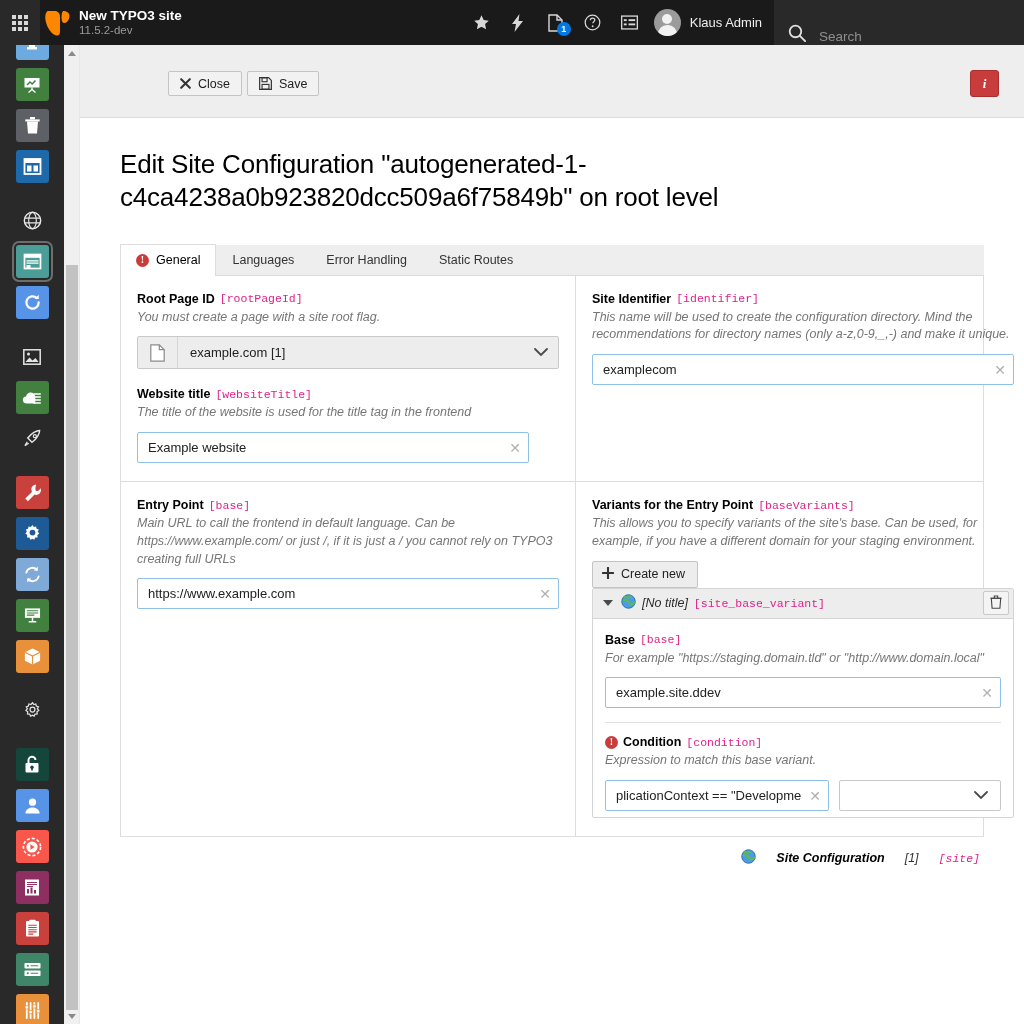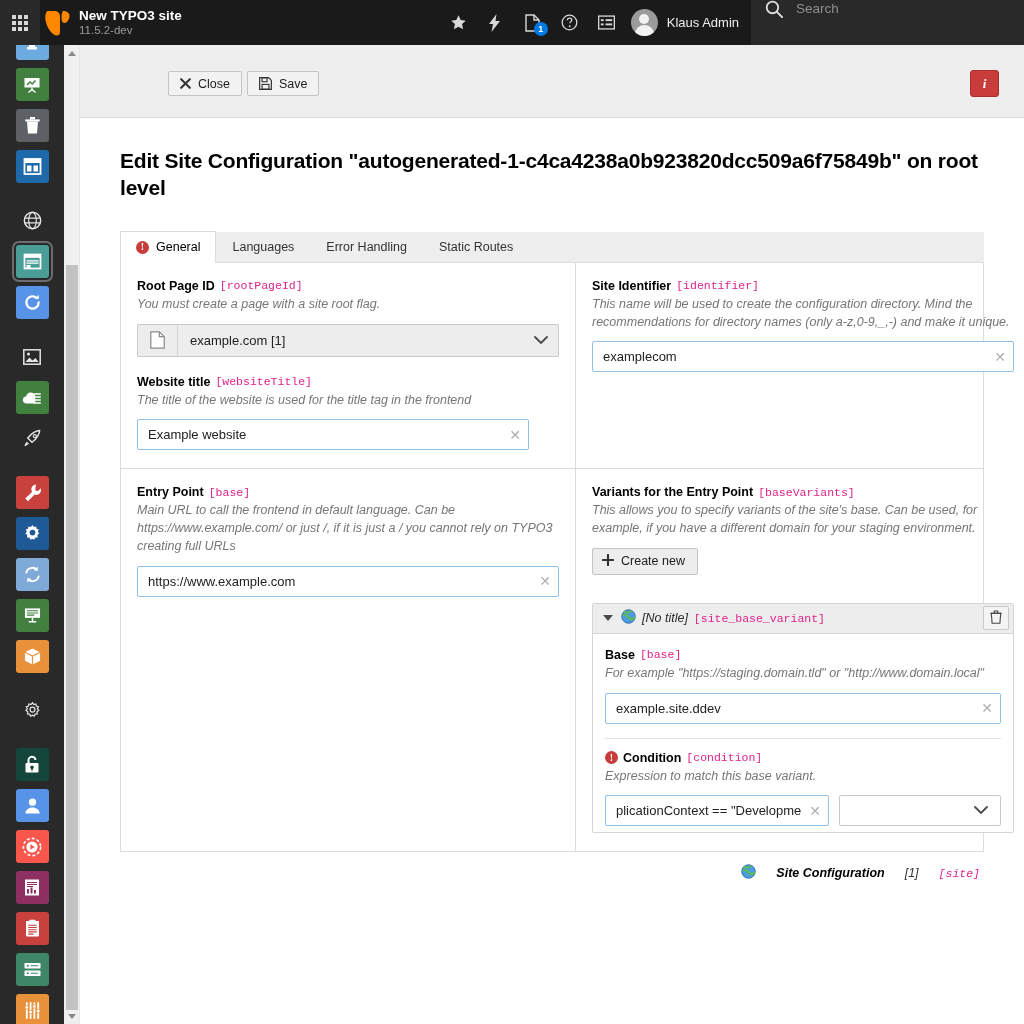--- a/index.html
+++ b/index.html
@@ -47,22 +47,22 @@
   }
   .user-area { display: flex; align-items: center; padding: 0 12px 0 6px; }
   .avatar {
     width: 27px; height: 27px; border-radius: 50%; background: #9b9b9b;
     margin-right: 9px; overflow: hidden; position: relative;
   }
   .avatar .head { position:absolute; top:5px; left:8.5px; width:10px; height:10px; border-radius:50%; background:#f2f2f2; }
   .avatar .body { position:absolute; top:16px; left:4px; width:19px; height:14px; border-radius:9px 9px 0 0; background:#f2f2f2; }
   .user-name { color: #eee; font-size: 13px; }
   .search-zone {
-    width: 273px; background: #292929; height: 45px;
-    display: flex; align-items: flex-start; padding-left: 14px;
+    width: 250px; background: #292929; height: 45px;
+    display: flex; align-items: flex-end; padding-left: 14px;
   }
   .search-zone .mag { margin-right: 11px; color: #e0e0e0; }
   .search-input {
     background: transparent; border: none; outline: none;
     color: #cfcfcf; font-size: 13.5px; font-family: inherit; width: 200px;
   }
   .search-input::placeholder { color: #8f8f8f; }
 
   
   .modulemenu {
@@ -122,21 +122,21 @@
     color: #fff; font-size: 13px; font-weight: bold; font-style: italic;
     display: flex; align-items: center; justify-content: center;
     font-family: "Liberation Serif", serif;
     cursor: pointer;
   }
 
   .doc-body { position: absolute; top: 73px; left: 16px; right: 0; bottom: 0; background: #fff; overflow: hidden; }
 
   .page-title {
     margin: 30px 40px 8px 40px;
-    font-size: 21px; font-weight: bold; line-height: 1.28;
+    font-size: 26px; font-weight: normal; line-height: 1.28;
     letter-spacing: -0.2px;
     color: #000;
   }
 
   .tabwrap { margin: 30px 40px 0 40px; }
   .tabs {
     display: flex; align-items: flex-end;
     border-bottom: 1px solid #dcdcdc;
     background: #eeeeee;
     height: 31px;
@@ -198,21 +198,21 @@
   }
   .select-val { flex: 1; display: flex; align-items: center; padding-left: 12px; font-size: 13px; color: #222; }
   .select-caret { width: 34px; display: flex; align-items: center; justify-content: center; }
 
   .create-btn {
     background: #ededed; border: 1px solid #c4c4c4; border-radius: 2px;
     height: 27px; padding: 0 12px 0 9px; display: inline-flex; align-items: center; gap: 7px;
     font-size: 12.5px; color: #222; font-family: inherit; cursor: pointer;
   }
 
-  .variant-box { border: 1px solid #d5d5d5; border-radius: 2px; margin-top: 28px; background:#fff; }
+  .variant-box { border: 1px solid #d5d5d5; border-radius: 2px; margin-top: 0; background:#fff; }
   .variant-head {
     background: #ededed; border-bottom: 1px solid #d5d5d5;
     height: 30px; display: flex; align-items: center; padding: 0 4px 0 10px;
   }
   .caret-down { width:0;height:0;border-left:5px solid transparent;border-right:5px solid transparent;border-top:6px solid #4a4a4a; margin-right:8px; cursor:pointer;}
   .variant-title { flex:1; display: flex; align-items: center; gap: 6px; font-size: 12.5px; }
   .variant-title .notitle { font-style: italic; color: #2b2b2b; }
   .trash-btn {
     width: 26px; height: 24px; background: #f4f4f4; border: 1px solid #c9c9c9; border-radius: 2px;
     display:flex; align-items:center; justify-content:center; cursor:pointer;

